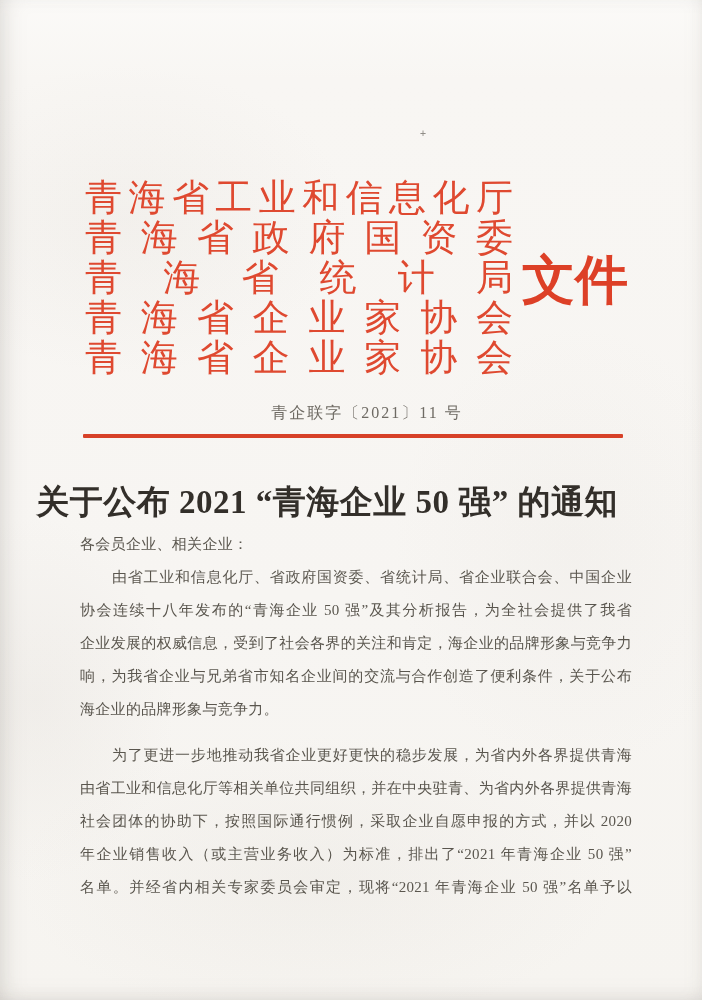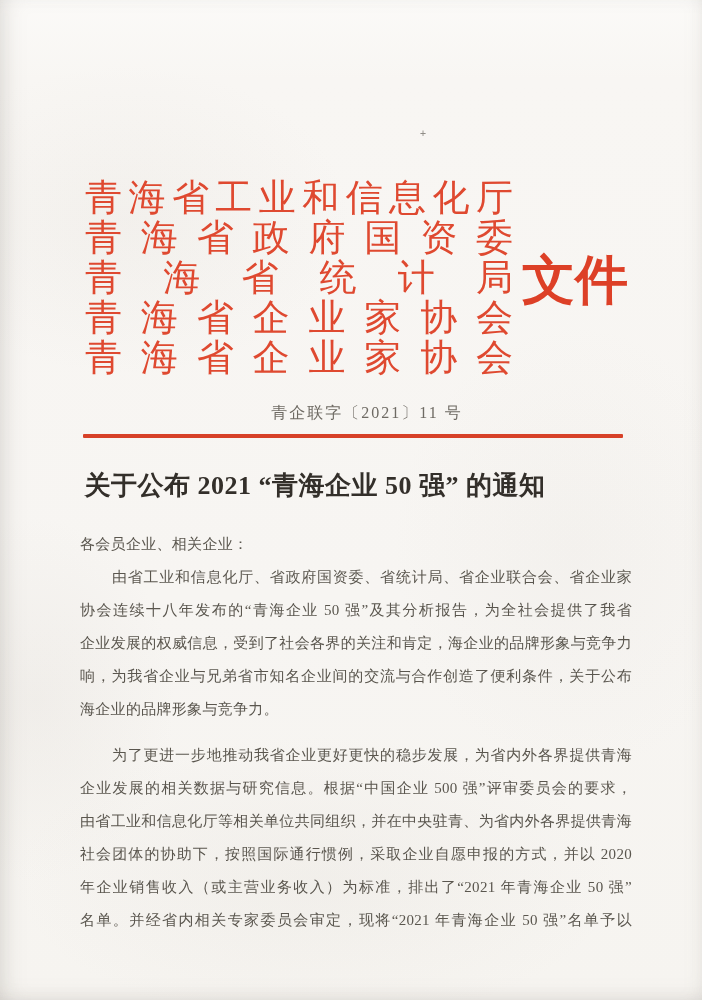--- a/index.html
+++ b/index.html
@@ -81,23 +81,23 @@
     height: 4px;
     background: #d74128;
     border-radius: 1px;
   }
   
   .title {
     position: absolute;
     top: 464px;
     left: 0;
     width: 622px;
-    margin: 4px;
+    margin: 16px;
     text-align: center;
-    font-size: 26px;
+    font-size: 33px;
     font-weight: bold;
     color: #332f2a;
     letter-spacing: 0.5px;
   }
   
   .body-text {
     position: absolute;
     top: 528px;
     left: 80px;
     width: 552px;
@@ -153,30 +153,29 @@
 
   <div class="red-rule"></div>
 
   <h1 class="title">关于公布 2021 “青海企业 50 强” 的通知</h1>
 
   <div class="body-text">
 
     <div class="line last">各会员企业、相关企业：</div>
 
     <div>
-      <div class="line indent">由省工业和信息化厅、省政府国资委、省统计局、省企业联合会、省企业家</div>
+      <div class="line indent">由省工业和信息化厅、省政府国资委、省统计局、省企业联合会、中国企业</div>
       <div class="line">协会连续十八年发布的“青海企业 50 强”及其分析报告，为全社会提供了我省</div>
       <div class="line">企业发展的权威信息，受到了社会各界的关注和肯定，海企业的品牌形象与竞争力</div>
       <div class="line">响，为我省企业与兄弟省市知名企业间的交流与合作创造了便利条件，关于公布</div>
       <div class="line last">海企业的品牌形象与竞争力。</div>
     </div>
 
     <div class="para-gap">
       <div class="line indent">为了更进一步地推动我省企业更好更快的稳步发展，为省内外各界提供青海</div>
-      <div class="line">企业发展的相关数据与研究信息。根据“中国企业 500 强”评审委员会的要求，</div>
       <div class="line">由省工业和信息化厅等相关单位共同组织，并在中央驻青、为省内外各界提供青海</div>
       <div class="line">社会团体的协助下，按照国际通行惯例，采取企业自愿申报的方式，并以 2020</div>
       <div class="line">年企业销售收入（或主营业务收入）为标准，排出了“2021 年青海企业 50 强”</div>
       <div class="line">名单。并经省内相关专家委员会审定，现将“2021 年青海企业 50 强”名单予以</div>
     </div>
 
   </div>
 
 </div>
 

